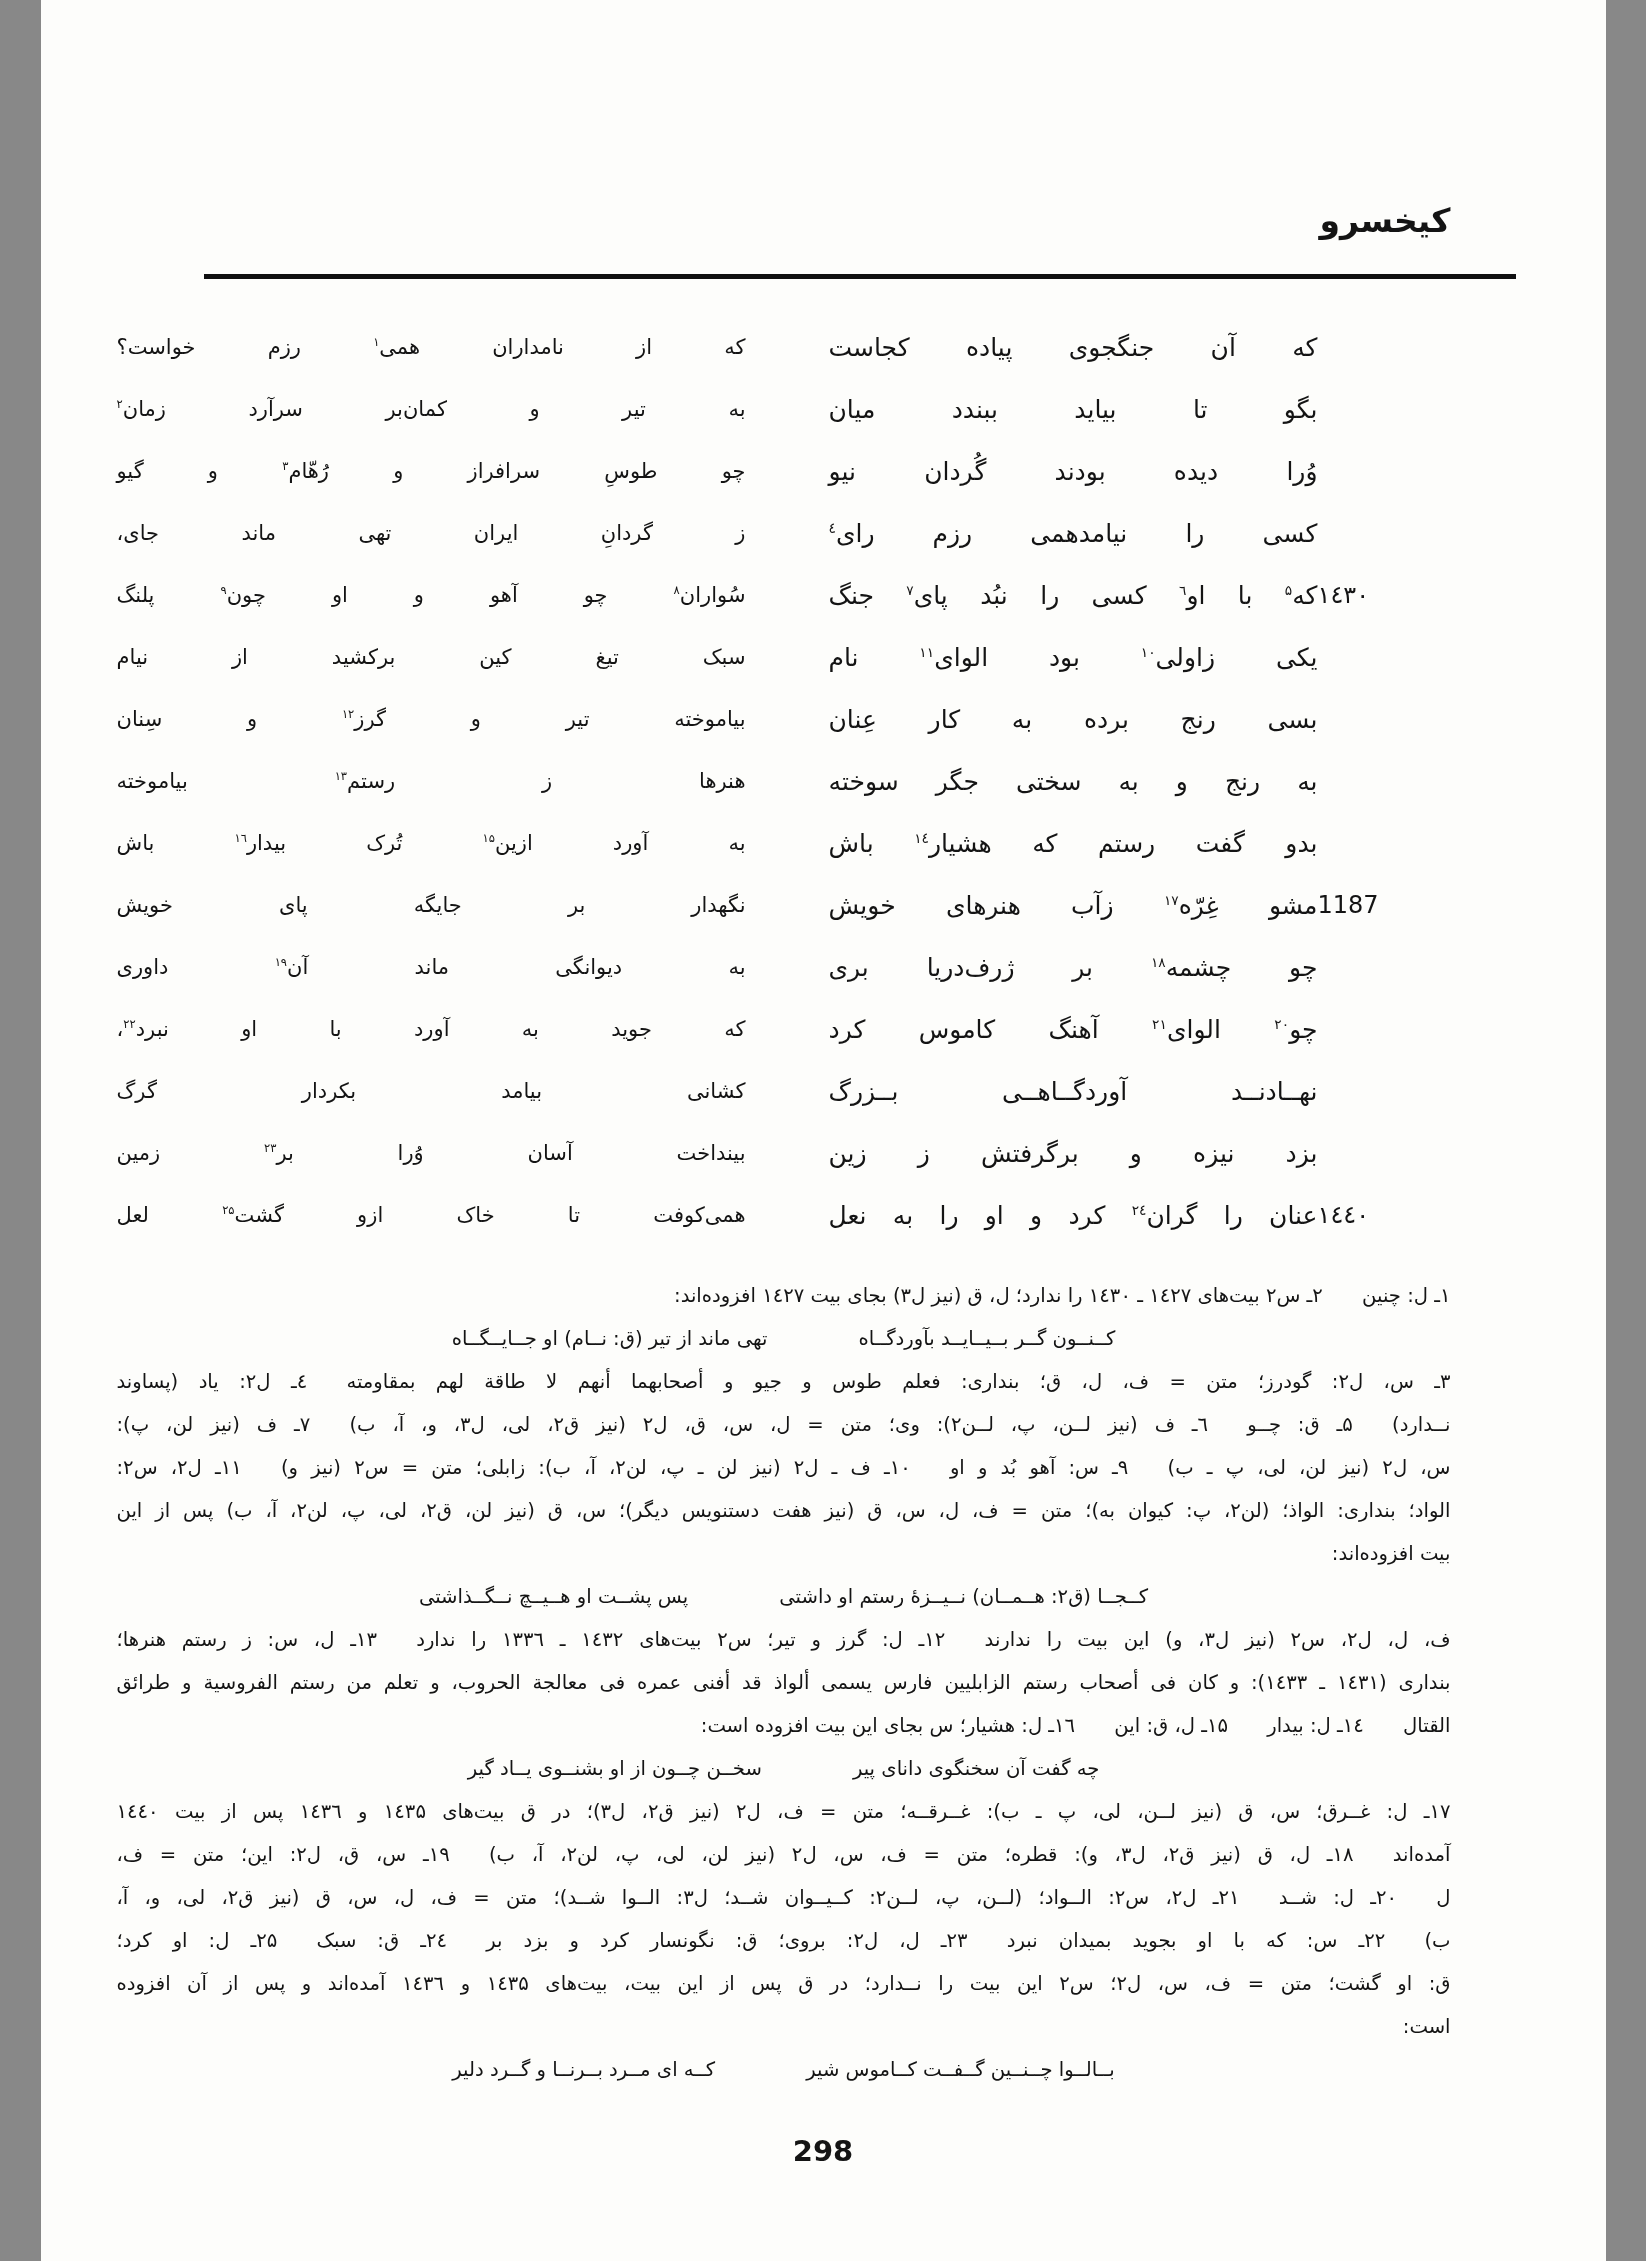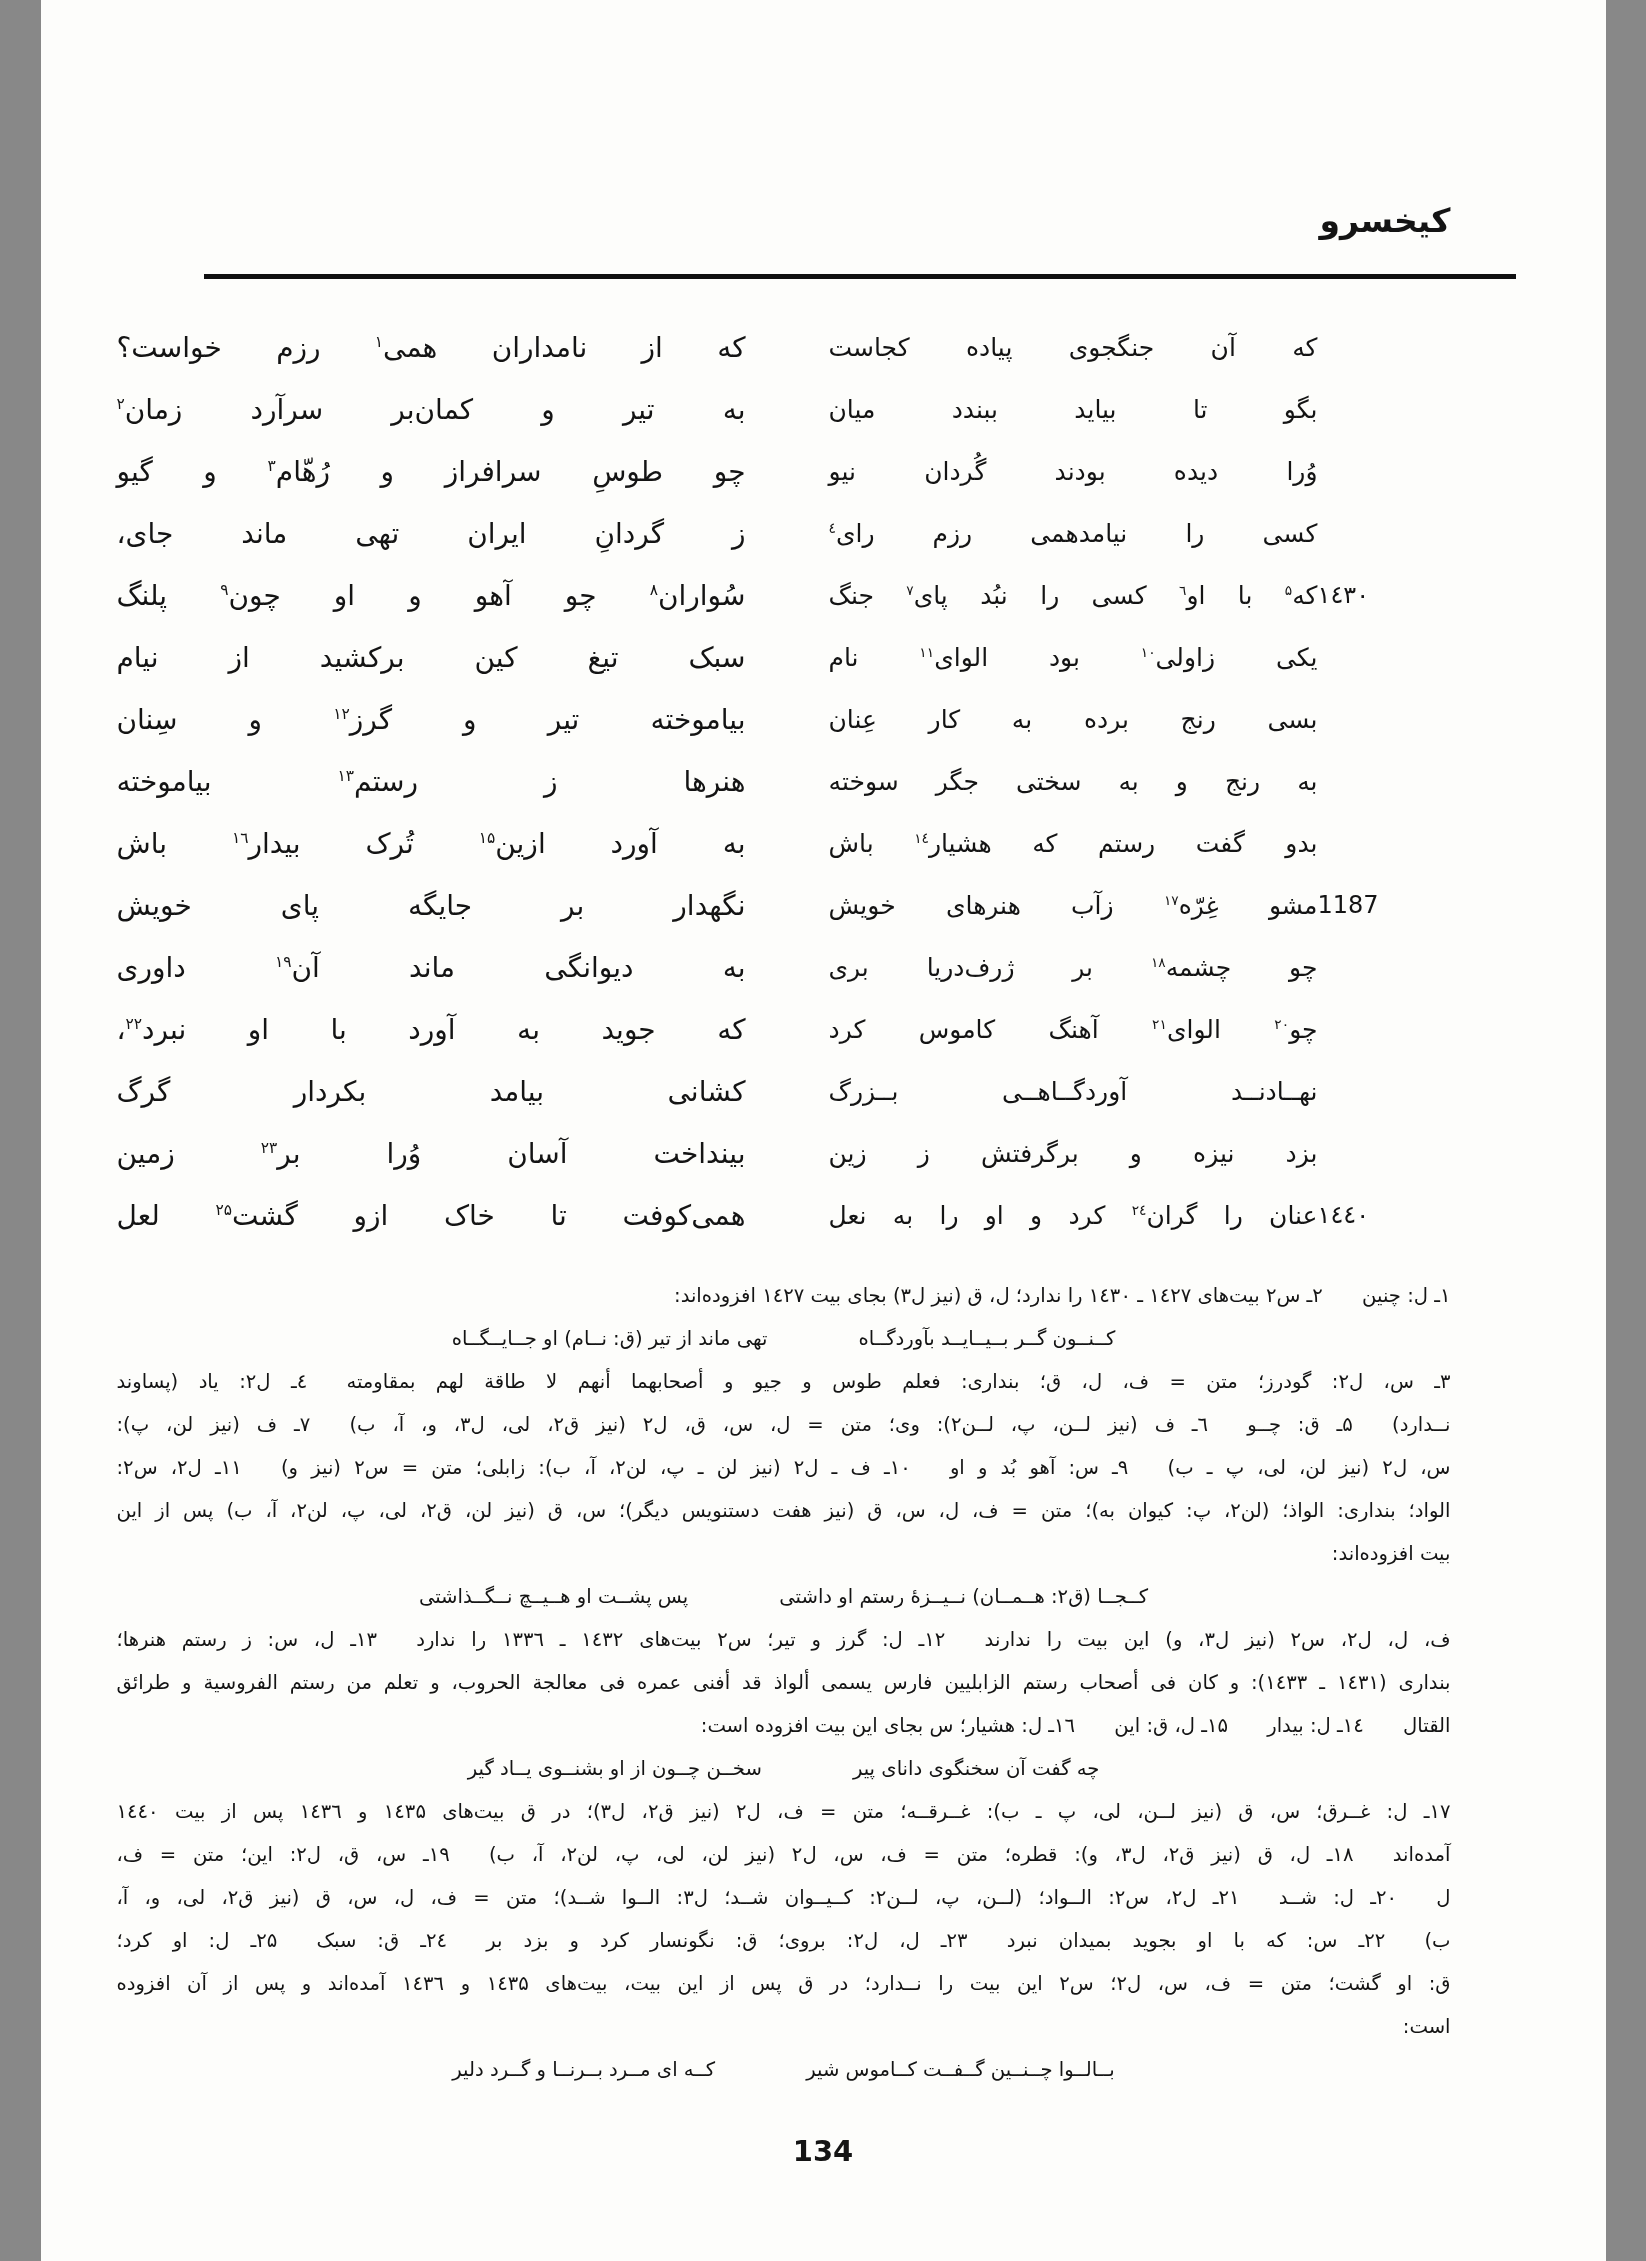--- a/index.html
+++ b/index.html
@@ -54,21 +54,21 @@
     flex:0 0 489px;
     font-size:25px;
     text-align:justify;
     text-align-last:justify;
   }
   .h2{
     width:629px;
     flex:0 0 629px;
     margin-left:0;
     margin-right:auto;
-    font-size:28px;
+    font-size:21px;
     text-align:justify;
     text-align-last:justify;
   }
   .sup-marker{
     font-size:0.55em;
     vertical-align:super;
     line-height:0;
   }
   
   .footnotes{
@@ -217,16 +217,16 @@
       <div class="fn-line fn-full">ل  ٢٠ـ ل: شــد  ٢١ـ ل٢، س٢: الــواد؛ (لــن، پ، لــن٢: کــیــوان شــد؛ ل٣: الــوا شــد)؛ متن = ف، ل، س، ق (نیز ق٢، لی، و، آ،</div>
       <div class="fn-line fn-full">ب)  ٢٢ـ س: که با او بجوید بمیدان نبرد  ٢٣ـ ل، ل٢: بروی؛ ق: نگونسار کرد و بزد بر  ٢٤ـ ق: سبک  ٢۵ـ ل: او کرد؛</div>
       <div class="fn-line fn-full">ق: او گشت؛ متن = ف، س، ل٢؛ س٢ این بیت را نــدارد؛ در ق پس از این بیت، بیت‌های ١٤٣۵ و ١٤٣٦ آمده‌اند و پس از آن افزوده</div>
       <div class="fn-line fn-end">است:</div>
       <div class="fn-line fn-verse">
         <div class="fnv">بــالــوا چــنــین گــفــت کــاموس شیر</div>
         <div class="fnv">کــه ای مــرد بــرنــا و گــرد دلیر</div>
       </div>
     </div>
 
-  <div class="page-number">134</div>
+  <div class="page-number">298</div>
 
 </div>
 
 
 </body></html>

